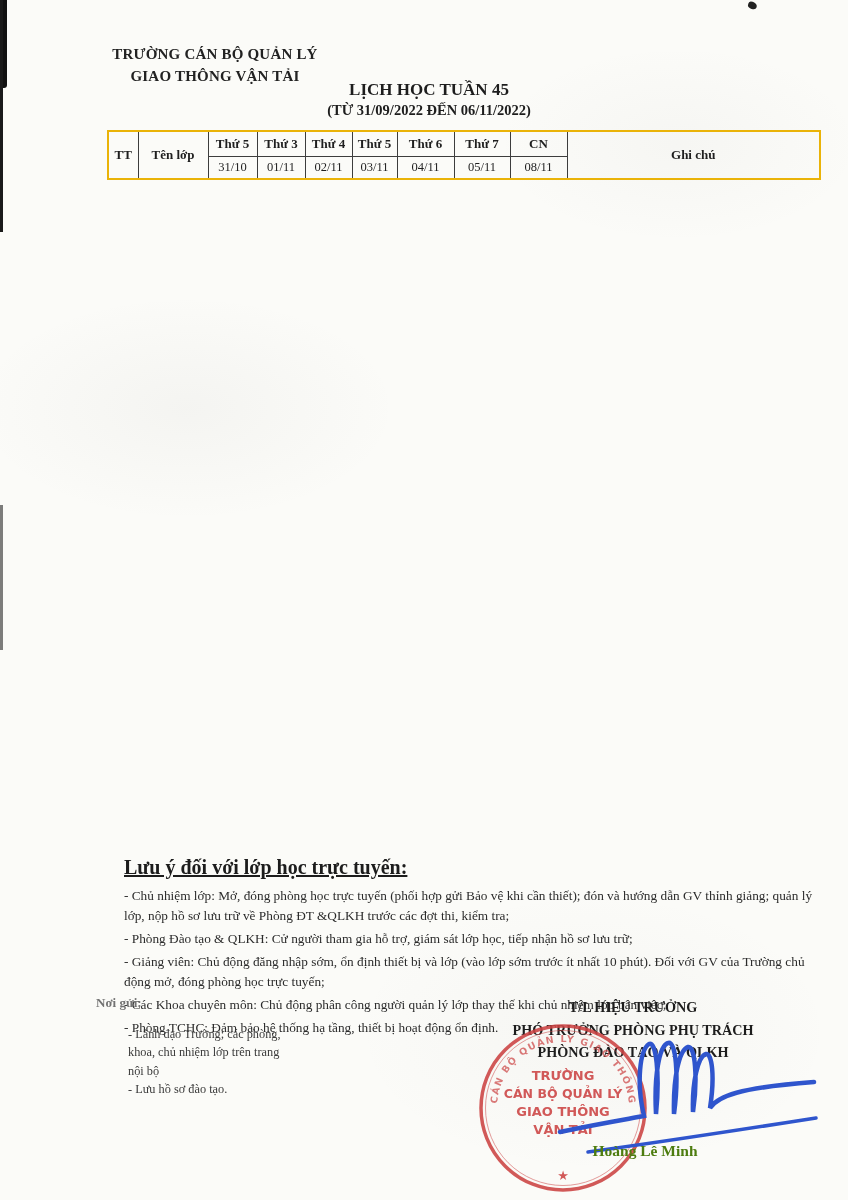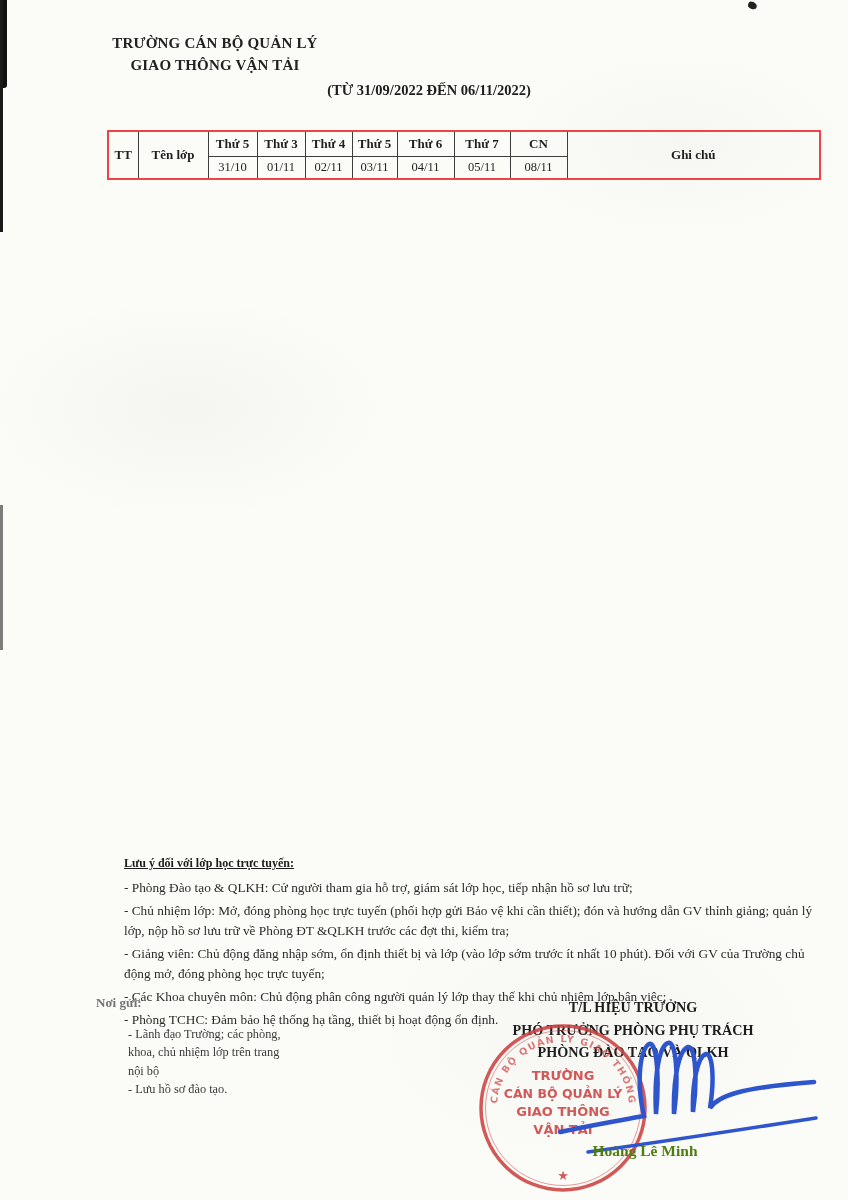--- a/index.html
+++ b/index.html
@@ -13,35 +13,35 @@
       radial-gradient(ellipse 260px 140px at 80% 12%, rgba(120,120,115,.04), transparent 70%),
       radial-gradient(ellipse 340px 200px at 70% 86%, rgba(120,120,115,.04), transparent 70%),
       #fbfbf8;
   }
   
   .edge-bar-1 { position:absolute; left:0; top:0; width:7px; height:88px; background:#111; border-radius:0 0 3px 0; }
   .edge-bar-2 { position:absolute; left:0; top:0; width:3px; height:232px; background:#1a1a1a; }
   .edge-bar-3 { position:absolute; left:0px; top:505px; width:3px; height:145px; background:rgba(20,20,20,.55); }
   .speck     { position:absolute; left:748px; top:2px; width:9px; height:7px; background:#222; border-radius:40% 60% 50% 50%; transform:rotate(20deg); }
 
-  .letterhead { position:absolute; left:110px; top:33px; width:210px; text-align:center;
+  .letterhead { position:absolute; left:110px; top:44px; width:210px; text-align:center;
                 font-weight:bold; font-size:15px; line-height:1.45; letter-spacing:.2px; color:#222; }
   .title-block { position:absolute; left:254px; top:80px; width:350px; text-align:center; color:#1d1d1d; }
   .title-block .t1 { font-weight:bold; font-size:17px; }
   .title-block .t2 { font-weight:bold; font-size:14.5px; margin-top:2px; }
 
   table.sched { position:absolute; left:107px; top:130px; width:712px;
                 border-collapse:collapse; table-layout:fixed; background:transparent; }
   .sched th, .sched td { border:1px solid #3d3d3d; vertical-align:middle; overflow:hidden; }
-  .sched { border:2px solid #ef4444; }
+  .sched { border:2px solid #eab308; }
   .sched thead th { font-size:13px; font-weight:bold; text-align:center; color:#1f1f1f; }
   .sched thead .date { font-weight:normal; font-size:12.5px; }
 
   .notes { position:absolute; left:124px; top:856px; width:708px; }
-  .notes .heading { font-weight:bold; font-size:12px; text-decoration:underline; color:#1c1c1c; margin-bottom:7px; }
+  .notes .heading { font-weight:bold; font-size:20px; text-decoration:underline; color:#1c1c1c; margin-bottom:7px; }
   .notes .item { font-size:13.3px; line-height:1.5; margin-bottom:3px; color:#2b2b2b; }
 
   .footer-left { position:absolute; left:96px; top:995px; width:240px; }
   .footer-left .fl-head { font-weight:bold; font-size:13px; color:#737373; }
   .footer-left .fl-items { margin-left:32px; margin-top:14px; font-size:12.3px; line-height:1.5; color:#3a3a3a; }
 
   .sign-block { position:absolute; left:502px; top:996px; width:262px; text-align:center;
                 font-weight:bold; font-size:14.2px; line-height:1.6; color:#1d1d1d; }
   .sign-name  { position:absolute; left:540px; top:1142px; width:210px; text-align:center;
                 font-weight:bold; font-size:15.5px; color:#4d7c0f; z-index:5; }
@@ -57,20 +57,21 @@
 <div class="edge-bar-2"></div>
 <div class="edge-bar-3"></div>
 <div class="speck"></div>
 
 <div class="letterhead">
   <div>TRƯỜNG CÁN BỘ QUẢN LÝ</div>
   <div>GIAO THÔNG VẬN TẢI</div>
 </div>
 
 <div class="title-block">
+  <div class="t1">LỊCH HỌC TUẦN 45</div>
   <div class="t2">(TỪ 31/09/2022 ĐẾN 06/11/2022)</div>
 </div>
 
 <table class="sched">
   <colgroup>
     <col style="width:30px">
       <col style="width:70px">
     <col style="width:49px">
       <col style="width:48px">
       <col style="width:47px">
@@ -101,22 +102,22 @@
       <th class="date">04/11</th>
       <th class="date">05/11</th>
       <th class="date">08/11</th>
     </tr>
   </thead>
   <tbody></tbody>
 </table>
 
 <div class="notes">
   <div class="heading">Lưu ý đối với lớp học trực tuyến:</div>
+  <div class="item">- Chủ nhiệm lớp: Mở, đóng phòng học trực tuyến (phối hợp gửi Bảo vệ khi cần thiết); đón và hướng dẫn GV thỉnh giảng; quản lý lớp, nộp hồ sơ lưu trữ về Phòng ĐT &amp;QLKH trước các đợt thi, kiểm tra;</div>
   <div class="item">- Phòng Đào tạo &amp; QLKH: Cử người tham gia hỗ trợ, giám sát lớp học, tiếp nhận hồ sơ lưu trữ;</div>
-  <div class="item">- Chủ nhiệm lớp: Mở, đóng phòng học trực tuyến (phối hợp gửi Bảo vệ khi cần thiết); đón và hướng dẫn GV thỉnh giảng; quản lý lớp, nộp hồ sơ lưu trữ về Phòng ĐT &amp;QLKH trước các đợt thi, kiểm tra;</div>
   <div class="item">- Giảng viên: Chủ động đăng nhập sớm, ổn định thiết bị và lớp (vào lớp sớm trước ít nhất 10 phút). Đối với GV của Trường chủ động mở, đóng phòng học trực tuyến;</div>
   <div class="item">- Các Khoa chuyên môn: Chủ động phân công người quản lý lớp thay thế khi chủ nhiệm lớp bận việc;</div>
   <div class="item">- Phòng TCHC: Đảm bảo hệ thống hạ tầng, thiết bị hoạt động ổn định.</div>
 </div>
 
 <div class="footer-left">
   <div class="fl-head">Nơi gửi:</div>
   <div class="fl-items">
     <div>- Lãnh đạo Trường; các phòng,</div>
     <div>khoa, chủ nhiệm lớp trên trang</div>

